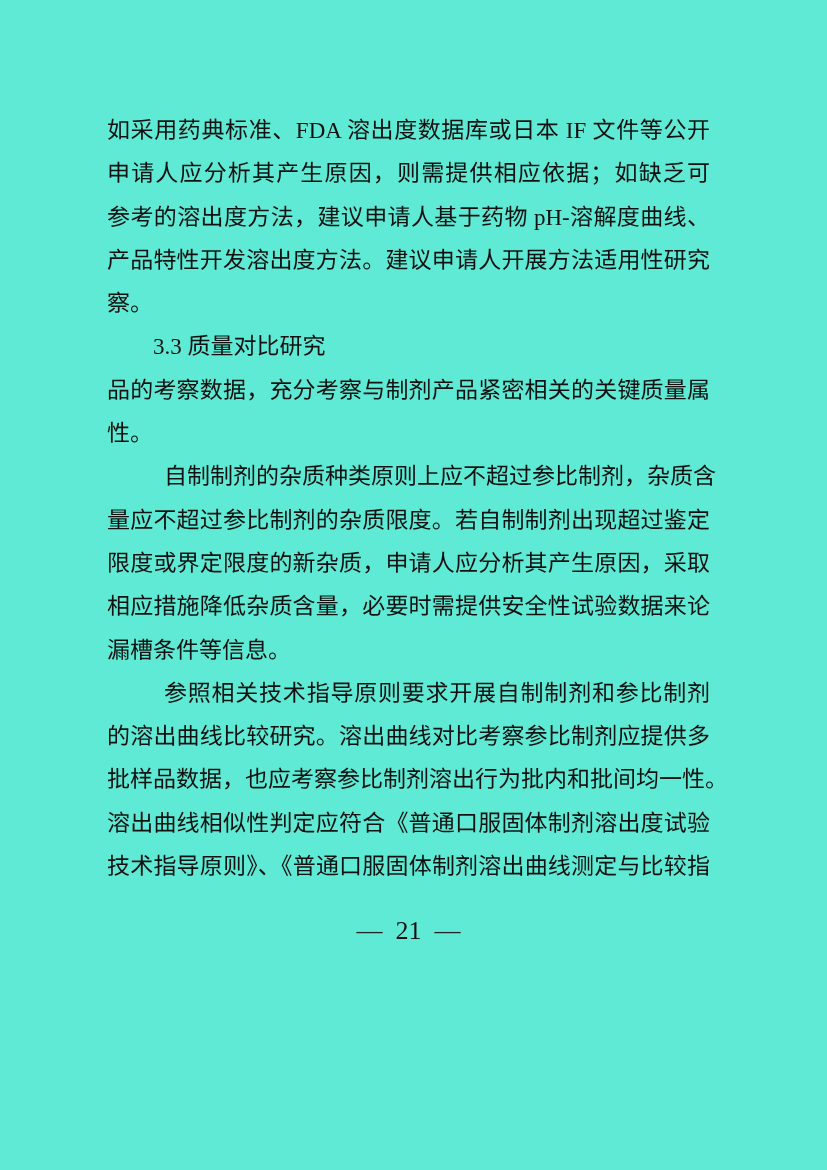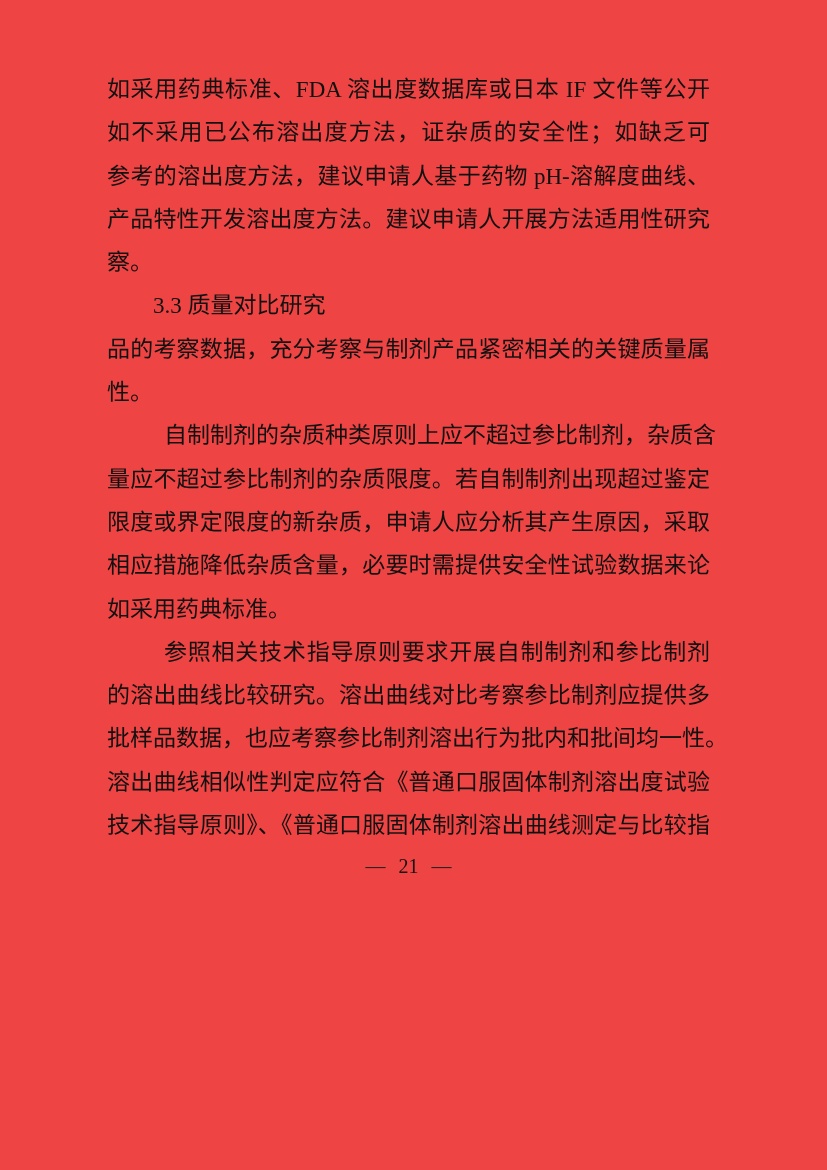--- a/index.html
+++ b/index.html
@@ -4,26 +4,26 @@
 <style>
   html, body {
     margin: 0;
     padding: 0;
     background: #ffffff;
   }
   .page {
     position: relative;
     width: 827px;
     height: 1170px;
-    background: #ef4444;
+    background: #5eead4;
     color: #111111;
     font-family: "Liberation Serif", "DejaVu Serif", serif;
     overflow: hidden;
     box-sizing: border-box;
-    padding: 68px 117px 0 107px;
+    padding: 109px 117px 0 107px;
   }
   .text-block {
     width: 603px;
   }
   .line {
     margin: 0;
     padding: 0;
     font-size: 23px;
     font-weight: normal;
     height: 43.3px;
@@ -46,56 +46,56 @@
     text-align: left;
     text-align-last: auto;
   }
   .line.heading {
     font-weight: normal;
     text-indent: 46px;
     text-align: left;
     text-align-last: auto;
   }
   .footer {
-    margin-top: 4px;
+    margin-top: 28px;
     height: 30px;
     line-height: 30px;
-    font-size: 20px;
+    font-size: 26px;
     text-align: center;
     white-space: nowrap;
   }
   .footer .dash {
     color: #222222;
   }
   .footer .num {
     margin: 0 13px;
   }
 </style>
 </head>
 <body>
 
 <div class="page">
   <main class="text-block">
 
     <p class="line j">如采用药典标准、FDA 溶出度数据库或日本 IF 文件等公开</p>
-    <p class="line j">如不采用已公布溶出度方法，证杂质的安全性；如缺乏可</p>
+    <p class="line j">申请人应分析其产生原因，则需提供相应依据；如缺乏可</p>
     <p class="line j">参考的溶出度方法，建议申请人基于药物 pH-溶解度曲线、</p>
     <p class="line j">产品特性开发溶出度方法。建议申请人开展方法适用性研究</p>
     <p class="line end">察。</p>
 
     <h2 class="line heading">3.3 质量对比研究</h2>
 
     <p class="line j">品的考察数据，充分考察与制剂产品紧密相关的关键质量属</p>
     <p class="line end">性。</p>
 
     <p class="line j first">自制制剂的杂质种类原则上应不超过参比制剂，杂质含</p>
     <p class="line j">量应不超过参比制剂的杂质限度。若自制制剂出现超过鉴定</p>
     <p class="line j">限度或界定限度的新杂质，申请人应分析其产生原因，采取</p>
     <p class="line j">相应措施降低杂质含量，必要时需提供安全性试验数据来论</p>
-    <p class="line end">如采用药典标准。</p>
+    <p class="line end">漏槽条件等信息。</p>
 
     <p class="line j first">参照相关技术指导原则要求开展自制制剂和参比制剂</p>
     <p class="line j">的溶出曲线比较研究。溶出曲线对比考察参比制剂应提供多</p>
     <p class="line j">批样品数据，也应考察参比制剂溶出行为批内和批间均一性。</p>
     <p class="line j">溶出曲线相似性判定应符合《普通口服固体制剂溶出度试验</p>
     <p class="line j">技术指导原则》、《普通口服固体制剂溶出曲线测定与比较指</p>
 
     <footer class="footer">
       <span class="dash">—</span><span class="num">21</span><span class="dash">—</span>
     </footer>

